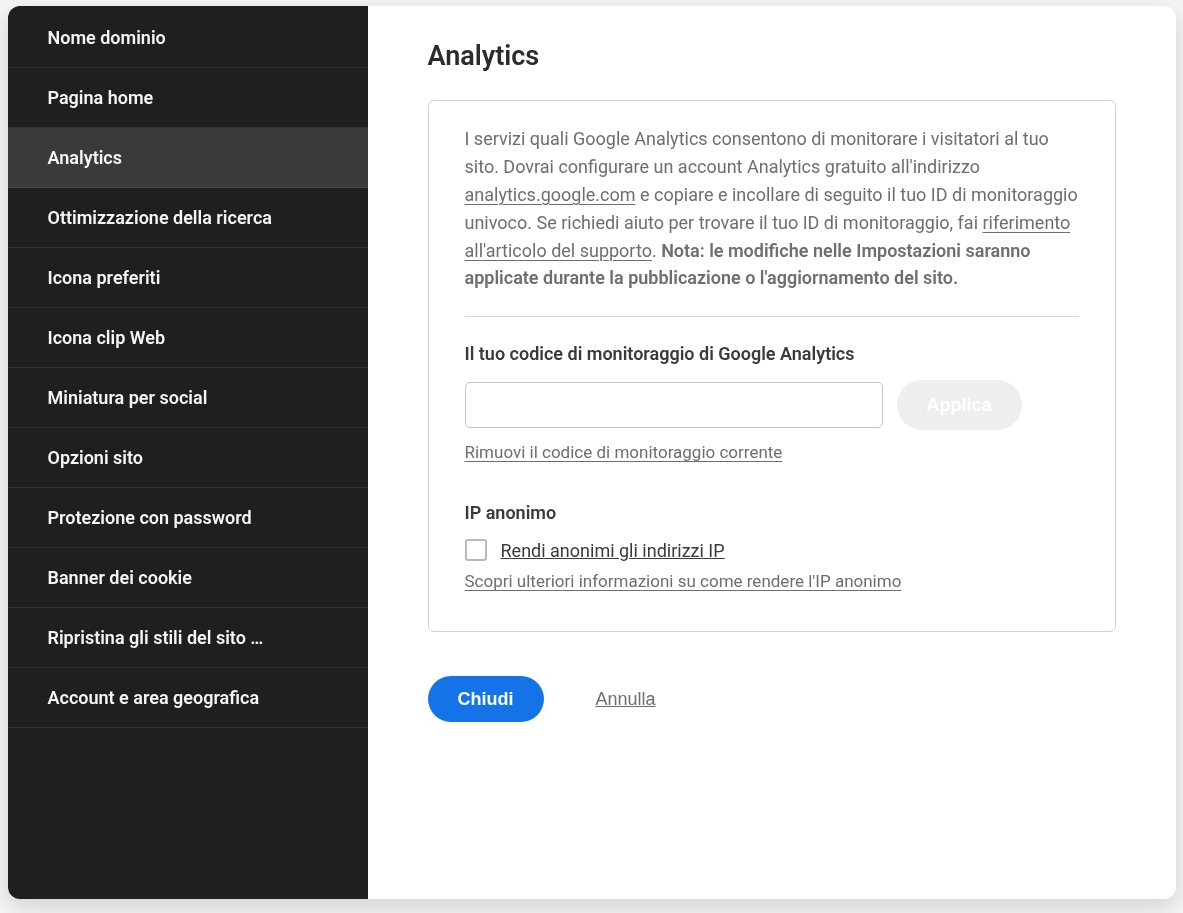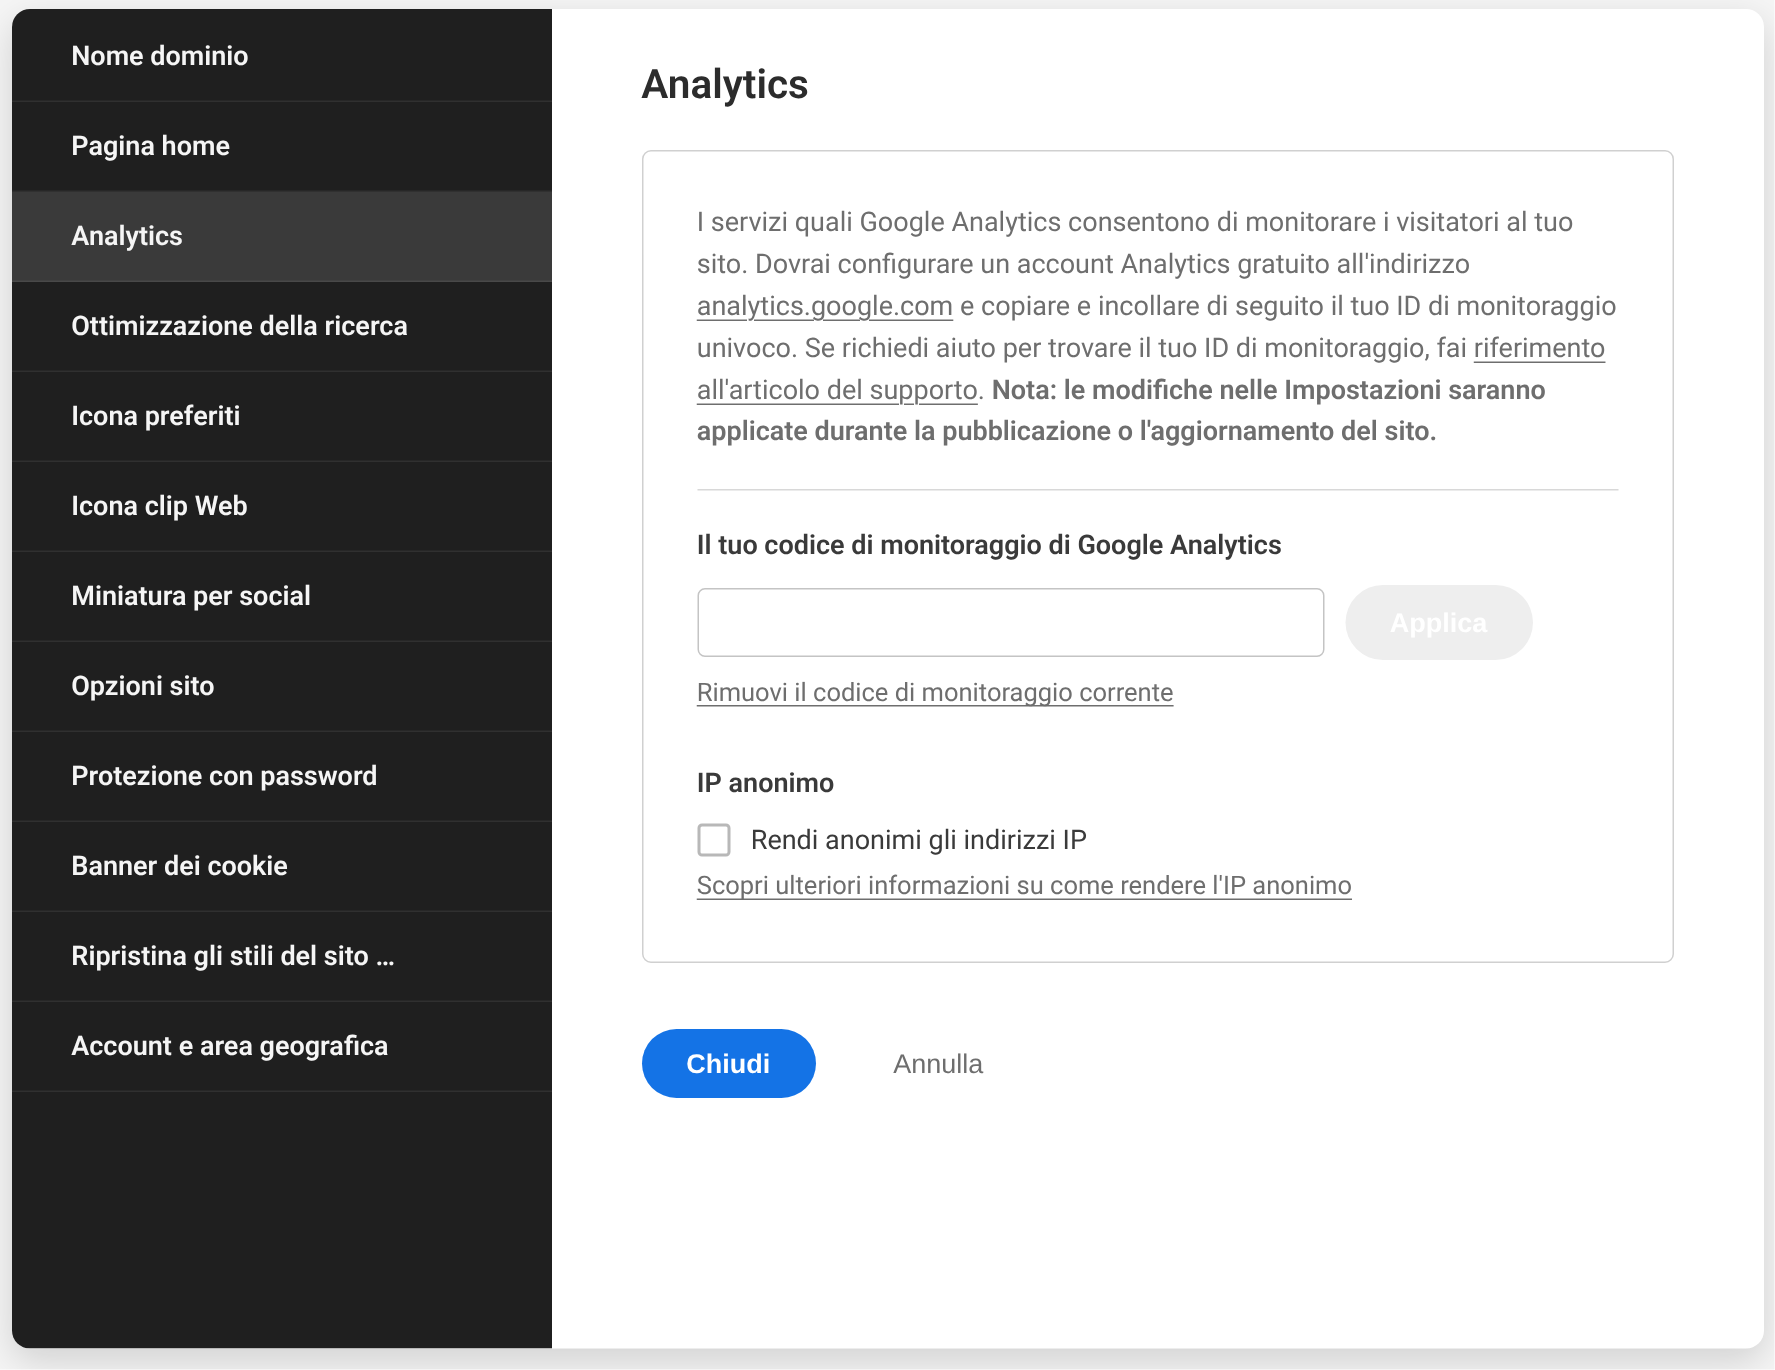--- a/index.html
+++ b/index.html
@@ -49,21 +49,21 @@
   }
   .page-title {
     font-size: 27px;
     font-weight: 600;
     color: #2c2c2c;
     margin-bottom: 28px;
   }
   .panel {
     border: 1px solid #d0d0d0;
     border-radius: 6px;
-    padding: 34px 36px 40px 36px;
+    padding: 24px 36px 40px 36px;
   }
   .panel-desc {
     color: #6e6e6e;
     font-size: 18px;
     line-height: 1.55;
     margin-bottom: 24px;
   }
   .panel-desc a {
     color: #6e6e6e;
     text-decoration: underline;
@@ -128,20 +128,21 @@
     width: 22px;
     height: 22px;
     border: 2px solid #b8b8b8;
     border-radius: 3px;
     background: #fff;
     cursor: pointer;
   }
   .checkbox-label {
     font-size: 18px;
     color: #3a3a3a;
+    text-decoration: underline;
   }
   .footer {
     margin-top: 44px;
     display: flex;
     align-items: center;
     gap: 52px;
   }
   .primary-btn {
     background: #1473e6;
     color: #ffffff;
@@ -153,20 +154,21 @@
     font-weight: 700;
     cursor: pointer;
   }
   .secondary-btn {
     background: none;
     border: none;
     color: #6e6e6e;
     font-size: 18px;
     font-weight: 500;
     cursor: pointer;
+    text-decoration: underline;
   }
 </style>
 </head>
 <body>
 
 <div class="dialog">
 
   <nav class="sidebar">
     <div class="sidebar-item">Nome dominio</div>
     <div class="sidebar-item">Pagina home</div>

